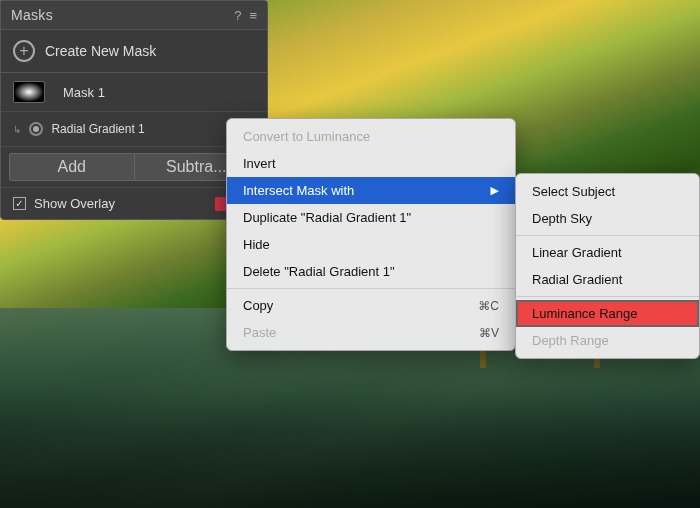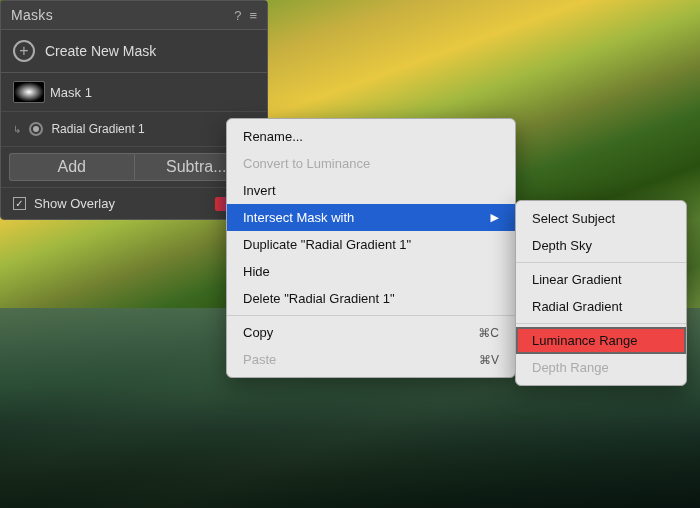--- a/index.html
+++ b/index.html
@@ -109,21 +109,21 @@
     .create-new-mask-label {
       color: #ddd;
       font-size: 14px;
       font-weight: 400;
     }
 
     
     .mask-item {
       display: flex;
       align-items: center;
-      gap: 5px;
+      gap: 18px;
       padding: 8px 12px;
       border-bottom: 1px solid #4a4a4a;
     }
 
     .mask-thumbnail {
       width: 32px;
       height: 22px;
       background: linear-gradient(90deg, #000 0%, #fff 100%);
       border-radius: 2px;
       border: 1px solid #666;
@@ -317,21 +317,21 @@
 
     .menu-item.highlighted .arrow {
       color: #fff;
     }
 
     
     .submenu {
       position: absolute;
       top: -4px;
       left: 100%;
-      width: 172px;
+      width: 185px;
       background: #e8e8e8;
       border: 1px solid #aaa;
       border-radius: 6px;
       box-shadow: 0 8px 24px rgba(0,0,0,0.4);
       padding: 4px 0;
       z-index: 101;
     }
 
     .submenu-item {
       padding: 6px 16px;
@@ -436,23 +436,20 @@
   <div class="show-overlay">
     <div class="checkbox-icon">
       <span>✓</span>
     </div>
     <span class="show-overlay-label">Show Overlay</span>
     <div class="overlay-color-bar"></div>
   </div>
 </div>
 
 <div class="context-menu">
-  <div class="menu-item">
-    <span>Rename...</span>
-  </div>
   <div class="menu-item disabled">
     <span>Convert to Luminance</span>
   </div>
   <div class="menu-item">
     <span>Invert</span>
   </div>
   <div class="menu-item highlighted" style="position:relative;">
     <span>Intersect Mask with</span>
     <span class="arrow">▶</span>
 

